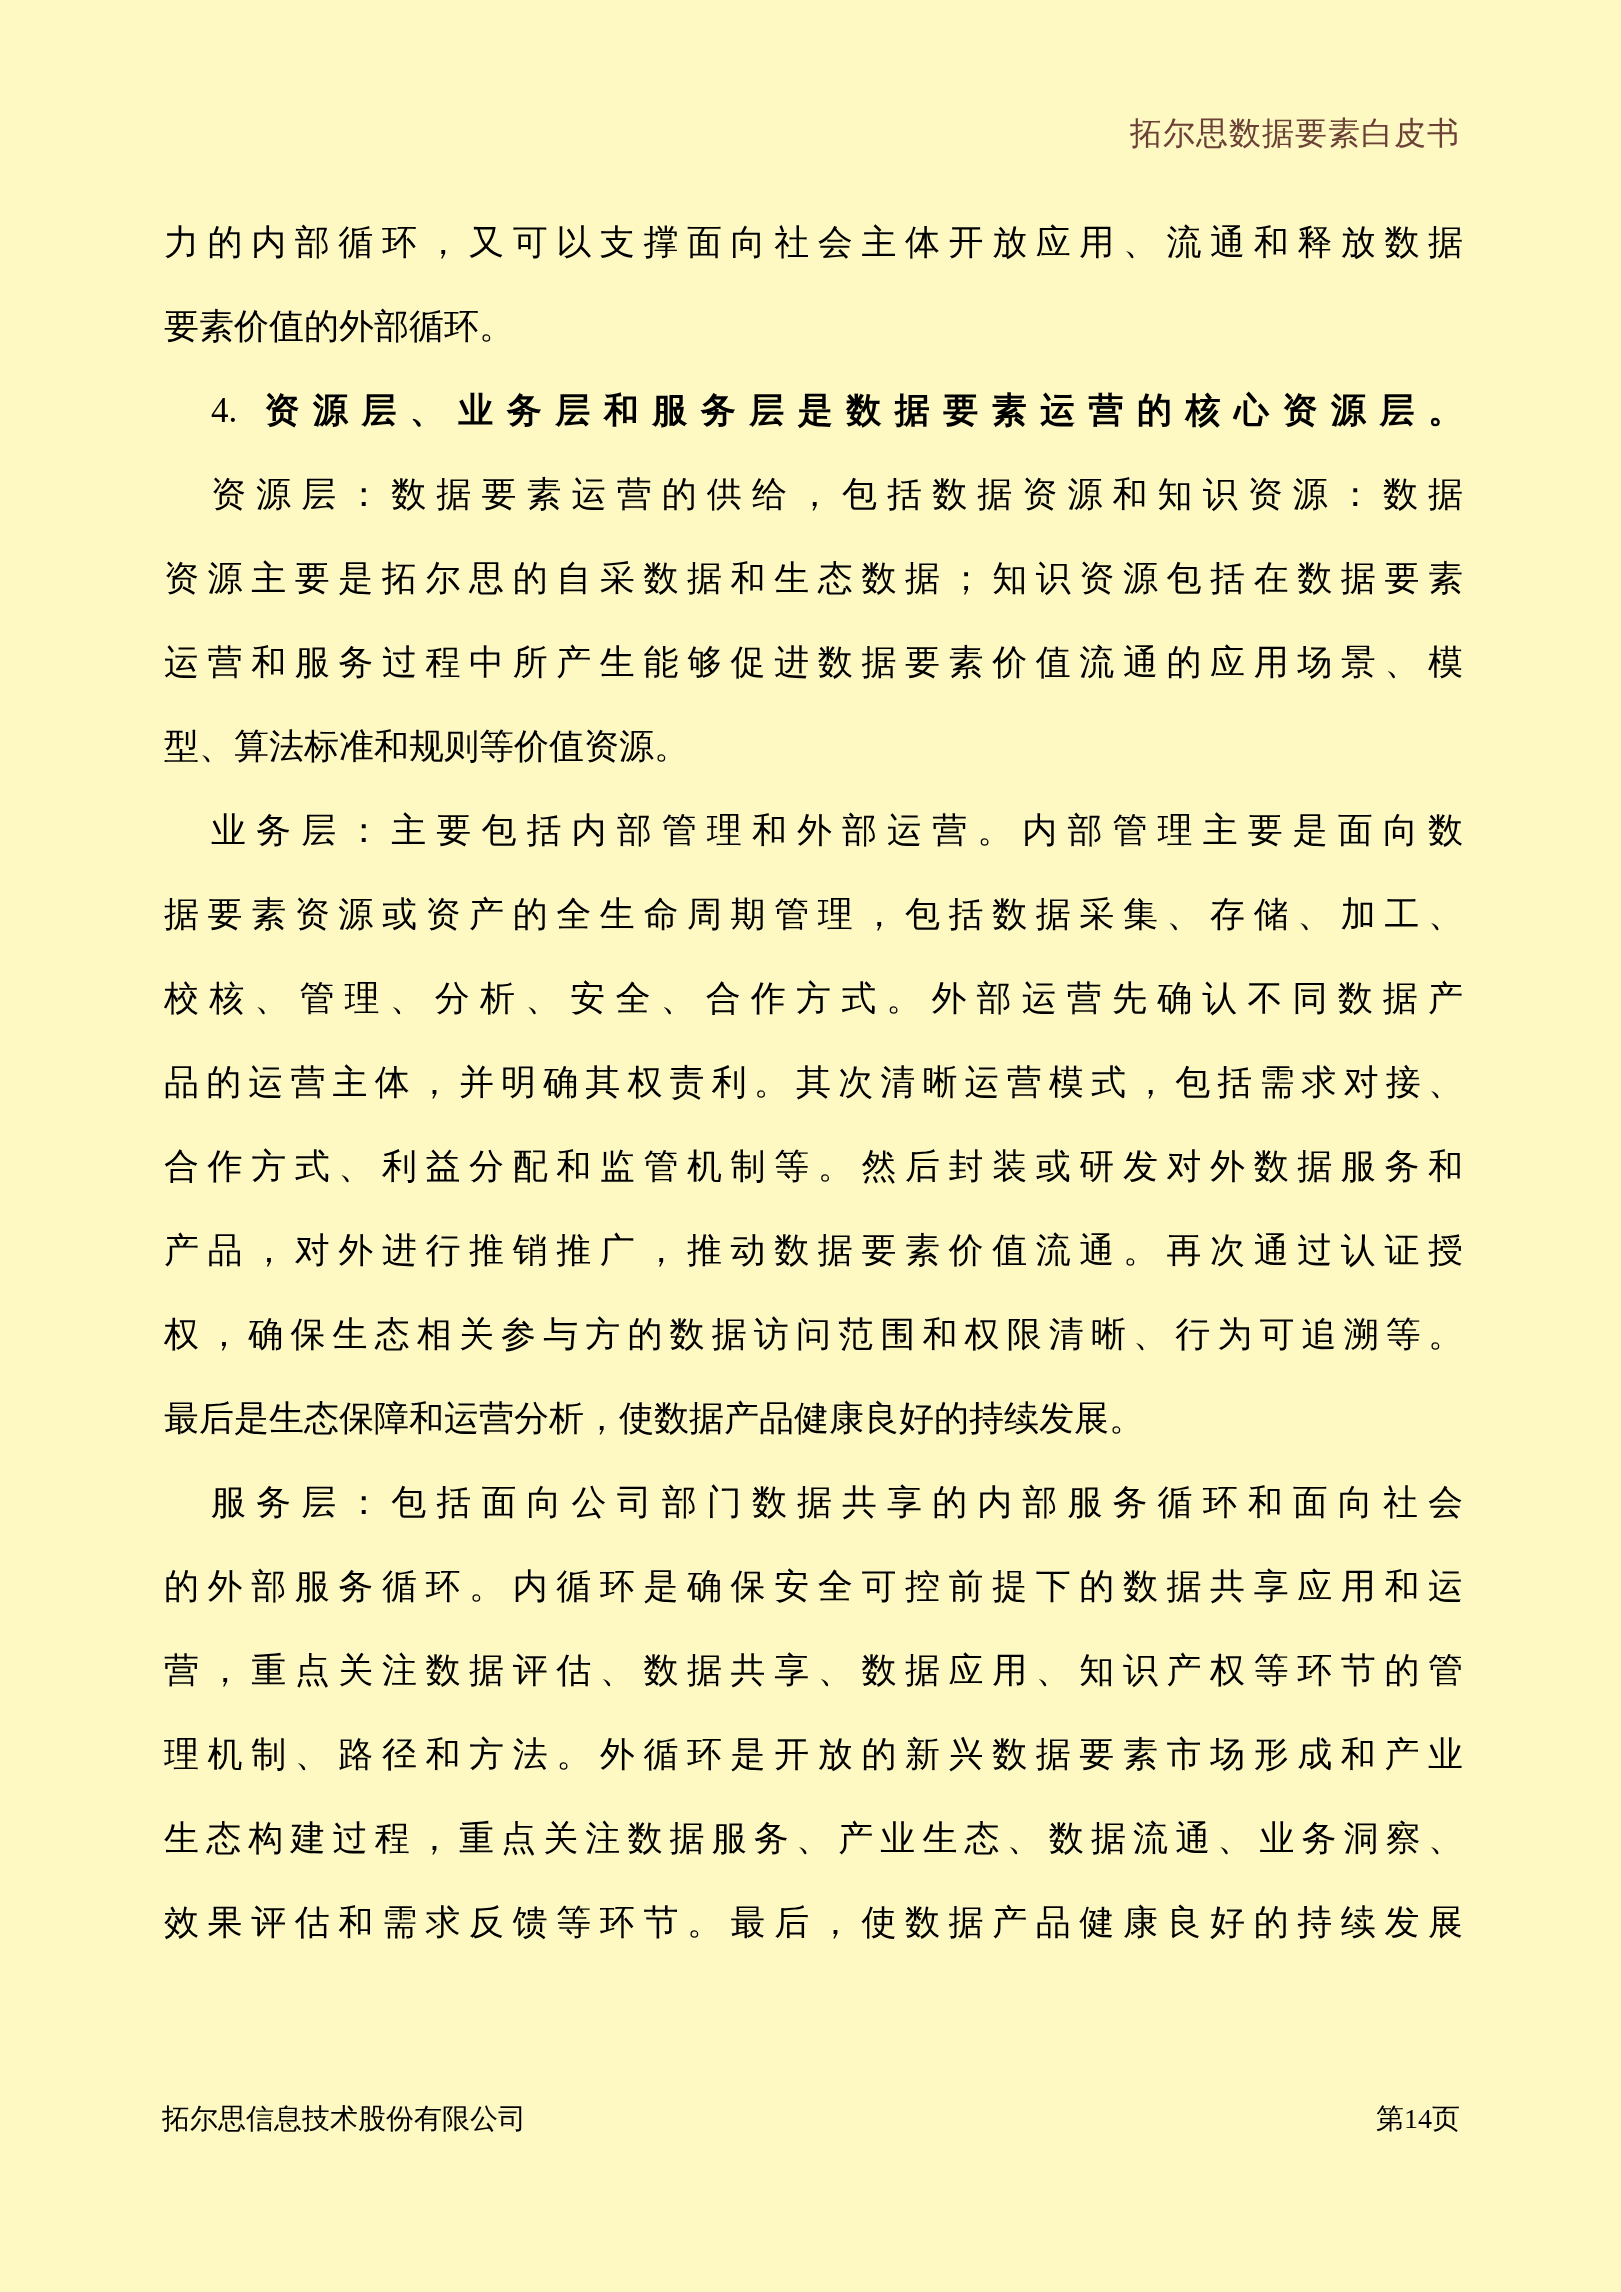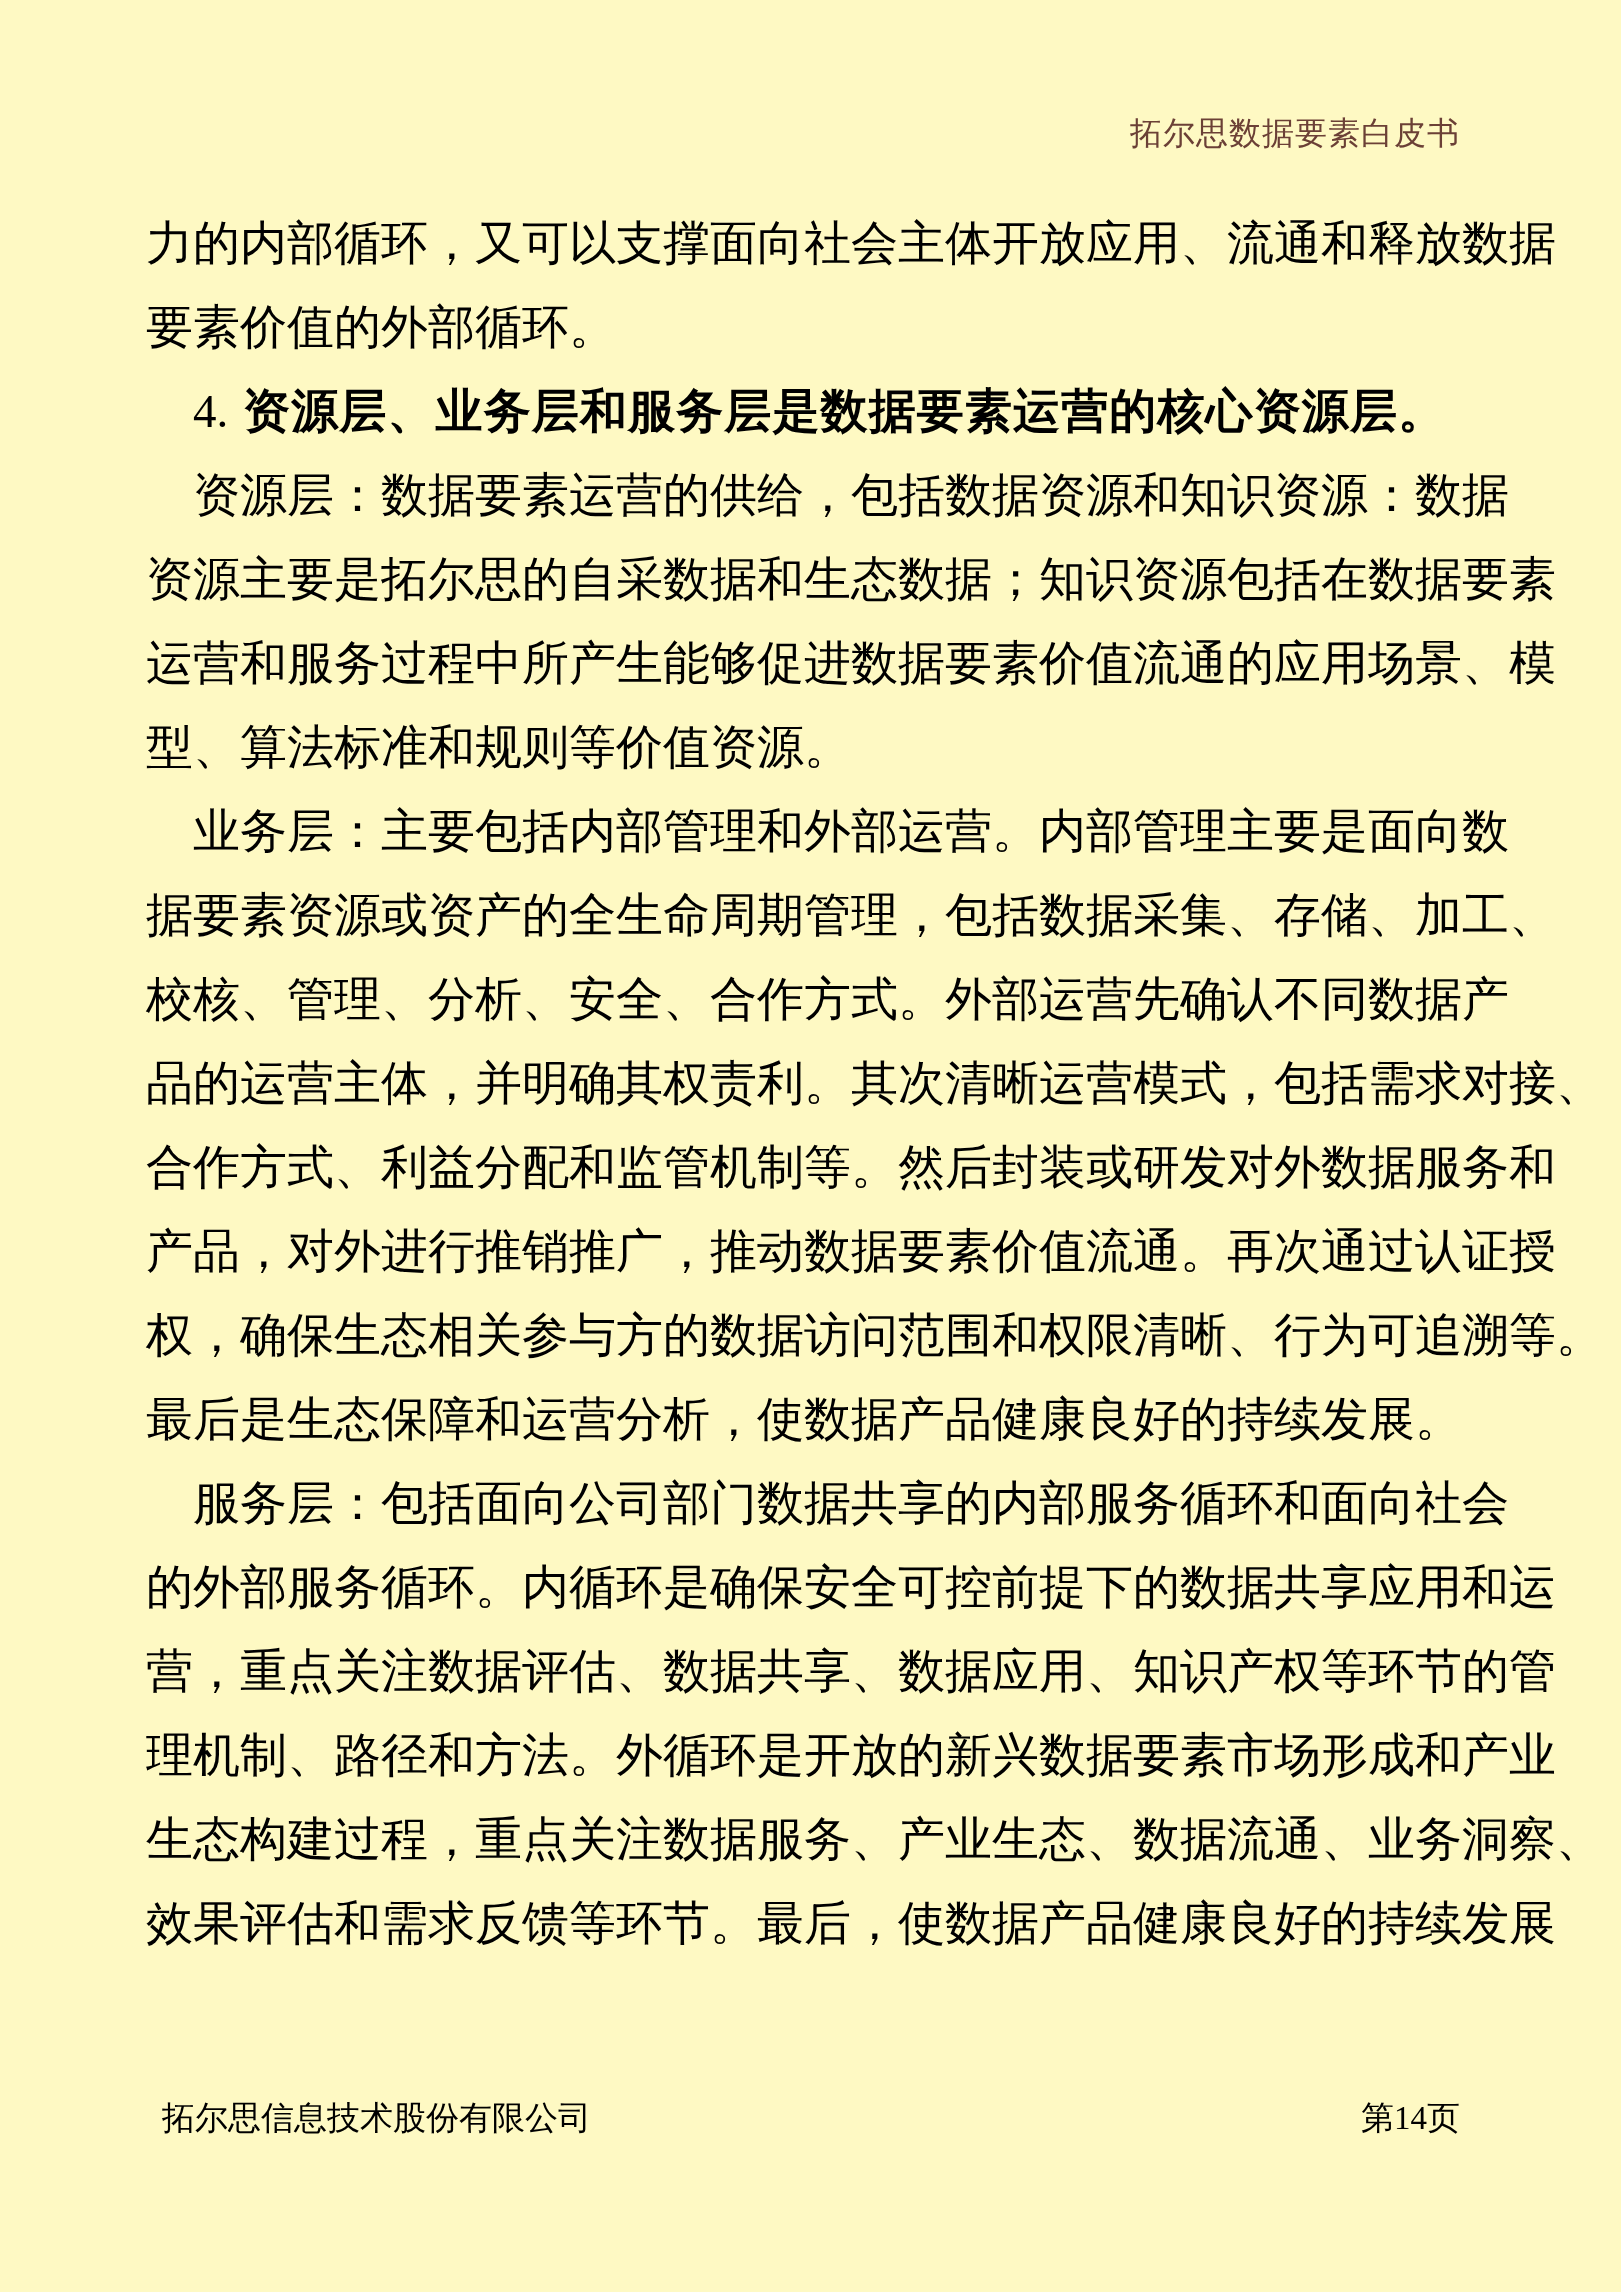--- a/index.html
+++ b/index.html
@@ -18,23 +18,23 @@
     left: 162px;
     right: 161px;
     text-align: right;
     font-size: 32px;
     line-height: 39px;
     letter-spacing: 1px;
   }
   .content {
     position: absolute;
     top: 201px;
-    left: 146px;
+    left: 164px;
     width: 1299px;
-    font-size: 47px;
+    font-size: 35px;
     line-height: 84px;
   }
   .content .line {
     text-align: justify;
     text-align-last: justify;
     text-justify: inter-character;
     white-space: nowrap;
   }
   .content .line.noj {
     text-align: left;
@@ -47,21 +47,21 @@
     margin-right: 13.7px;
   }
   .footer {
     position: absolute;
     top: 2098px;
     left: 162px;
     right: 161px;
     display: flex;
     justify-content: space-between;
     align-items: flex-start;
-    font-size: 33px;
+    font-size: 28px;
     line-height: 41px;
   }
 </style>
 </head>
 <body>
 
 <div class="page" style="background: #fef9c3; color: rgb(0, 0, 0);">
 
   <div class="header" style="color: rgb(107, 64, 54);">
     <span>拓尔思数据要素白皮书</span>

